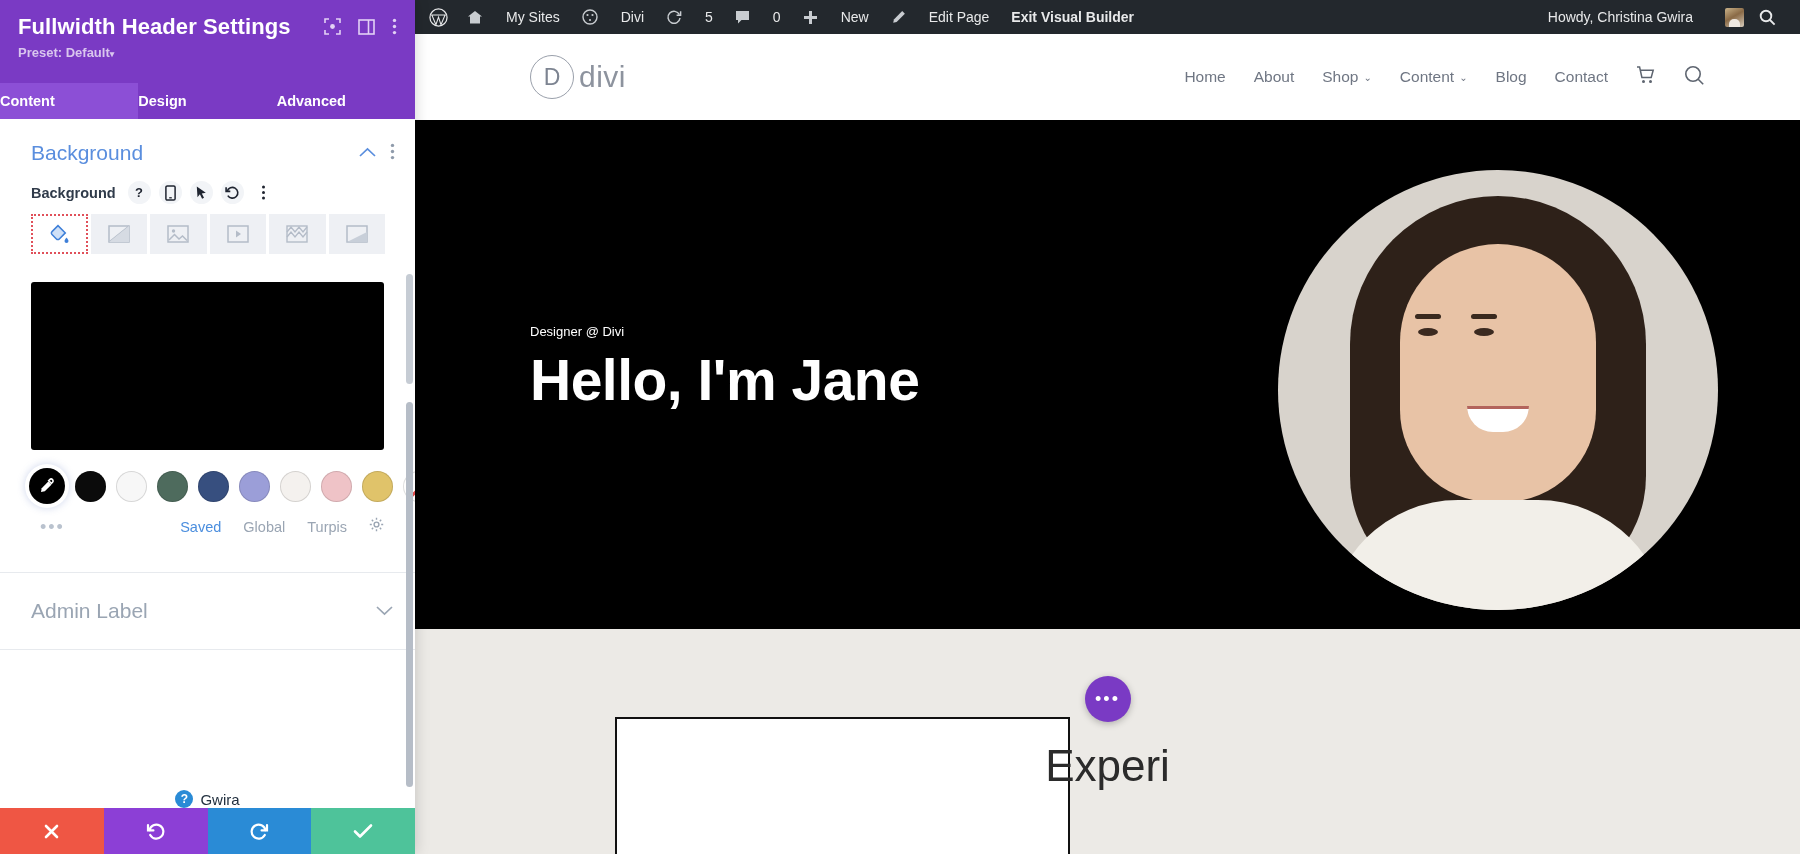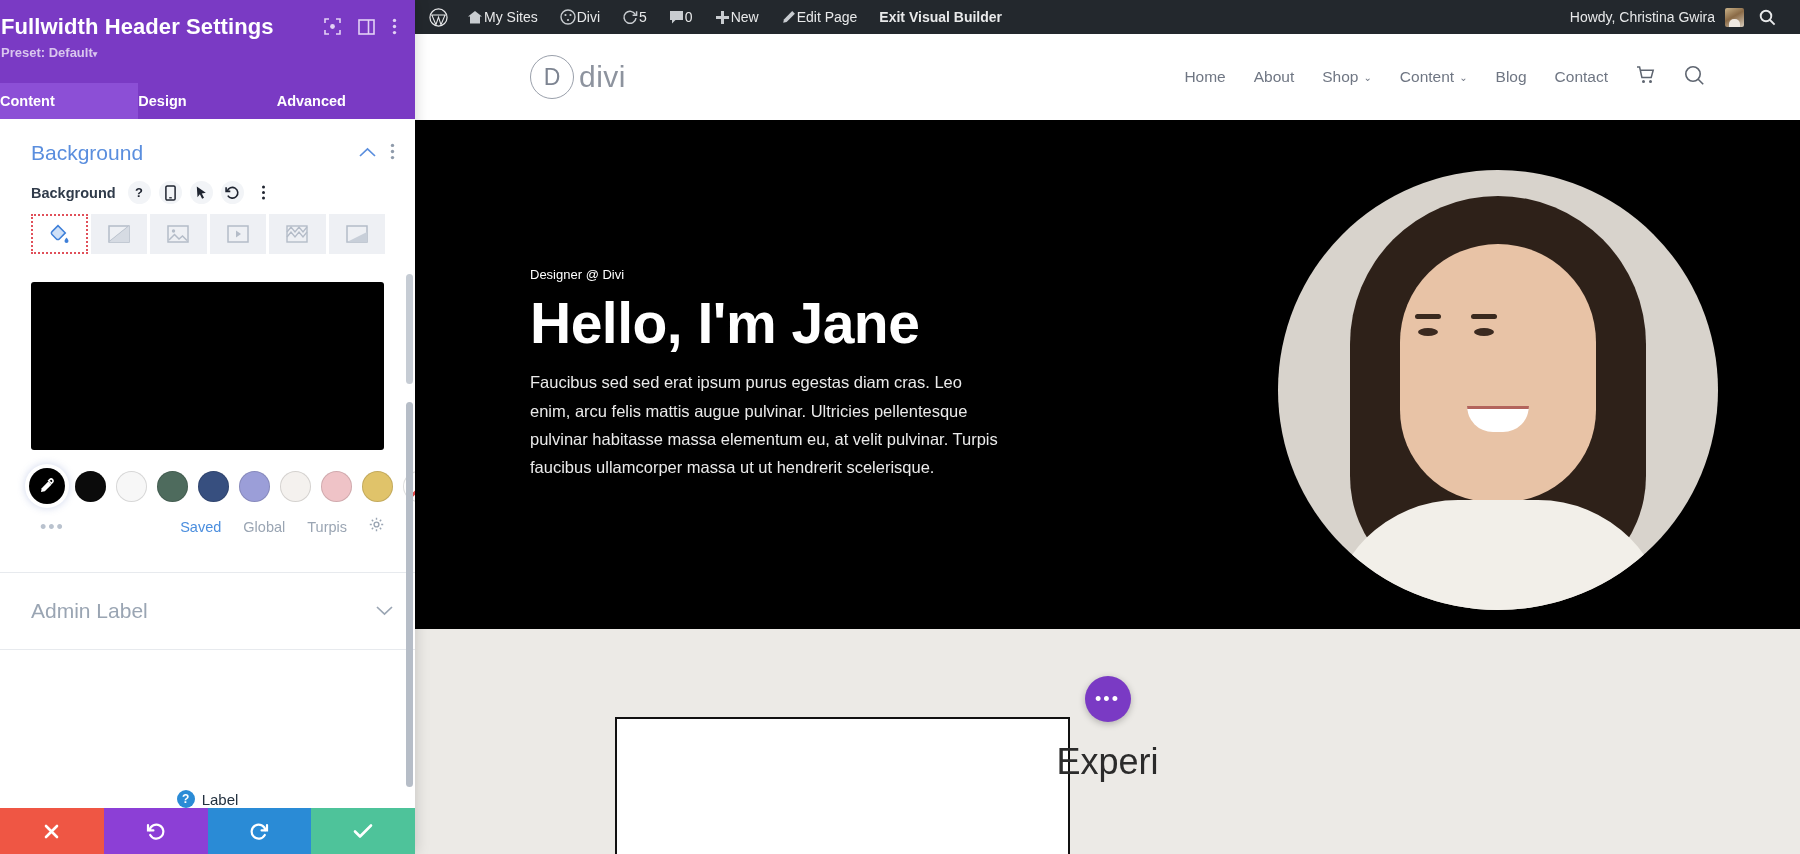--- a/index.html
+++ b/index.html
@@ -15,21 +15,21 @@
   #panel {
     position: absolute; left: 0; top: 0;
     width: 415px; height: 854px;
     background: #fff;
     display: flex; flex-direction: column;
     z-index: 30;
     box-shadow: 0 0 14px rgba(0,0,0,.18);
   }
   .panel-head {
     background: #7a3ac4;
-    padding: 14px 18px 0 1px;
+    padding: 14px 18px 0 18px;
     position: relative;
     height: 83px;
   }
   .panel-title-row { display: flex; align-items: flex-start; justify-content: space-between; }
   .panel-title {
     color: #fff; font-size: 22px; font-weight: bold; letter-spacing: .1px;
     line-height: 1.15;
   }
   .head-icons { display: flex; align-items: center; gap: 17px; padding-top: 4px; }
   .head-icons .hi { color: #e3d1f5; cursor: pointer; line-height: 0; }
@@ -172,21 +172,21 @@
     position: absolute; left: 415px; top: 0;
     width: 1385px; height: 854px; background: #fff; overflow: hidden;
   }
   .wpbar {
     height: 34px; background: #23282d; color: #eee;
     display: flex; align-items: center; font-size: 14px;
     padding: 0 10px 0 0;
   }
   .wp-left { display: flex; align-items: center; gap: 0; }
   .wp-item {
-    display: flex; align-items: center; gap: 1px;
+    display: flex; align-items: center; gap: 23px;
     padding: 0 11px; height: 31px; cursor: pointer; color: #e8e9ea;
     white-space: nowrap;
   }
   .wp-item svg { display: block; }
   .wp-right { margin-left: auto; display: flex; align-items: center; gap: 0; }
   .wp-avatar {
     width: 19px; height: 19px; border-radius: 2px; margin-left: 9px;
     background: linear-gradient(150deg,#c9b38a 0%,#8a6a46 45%,#d8cdbd 100%);
     position: relative; overflow: hidden;
   }
@@ -273,21 +273,21 @@
     display: flex; align-items: center; justify-content: center;
     font-size: 18px; letter-spacing: 2px; cursor: pointer;
     box-shadow: 0 2px 7px rgba(0,0,0,.25);
   }
   .ghost-box {
     position: absolute; left: 200px; top: 88px;
     width: 455px; height: 150px; border: 2px solid #111; background: #fff;
   }
   .ghost-txt {
     position: absolute; left: 50%; transform: translateX(-50%); top: 112px;
-    font-size: 36px; color: #2b2b2b;
+    font-size: 44px; color: #2b2b2b;
   }
 </style>
 </head>
 <body>
 
 <div id="root">
 
   <div id="panel">
 
     <div class="panel-head">
@@ -464,21 +464,21 @@
       </div>
 
       <div class="divider" style="margin-top:0"></div>
 
       <div class="panel-scroll"></div>
       <div class="panel-scroll2"></div>
     </div>
 
     <div class="help-row">
       <span class="help-ico">?</span>
-      <span class="help-text">Label</span>
+      <span class="help-text">Gwira</span>
     </div>
 
     <div class="panel-footer">
       <div class="foot-btn fb-cancel">
         <svg width="17" height="17" viewBox="0 0 17 17" stroke="#fff" stroke-width="2.6" stroke-linecap="round">
           <path d="M3 3l11 11M14 3L3 14"></path>
         </svg>
       </div>
       <div class="foot-btn fb-undo">
         <svg width="20" height="18" viewBox="0 0 20 18" fill="none" stroke="#fff" stroke-width="2.2" stroke-linecap="round">
@@ -613,21 +613,20 @@
               <path d="M14.2 14.2l5 5"></path>
           </svg>
         </span>
       </div>
     </div>
 
     <div class="hero">
       <div class="hero-left">
         <div class="hero-kicker">Designer @ Divi</div>
         <div class="hero-title">Hello, I'm Jane</div>
-        <div class="hero-body">Faucibus sed sed erat ipsum purus egestas diam cras. Leo enim, arcu felis mattis augue pulvinar. Ultricies pellentesque pulvinar habitasse massa elementum eu, at velit pulvinar. Turpis faucibus ullamcorper massa ut ut hendrerit scelerisque.</div>
       </div>
       <div class="hero-photo">
         <div class="ph-hair"></div>
         <div class="ph-face"></div>
         <div class="ph-brow l"></div>
           <div class="ph-brow r"></div>
         <div class="ph-eye l"></div>
           <div class="ph-eye r"></div>
         <div class="ph-mouth"></div>
         <div class="ph-body"></div>

